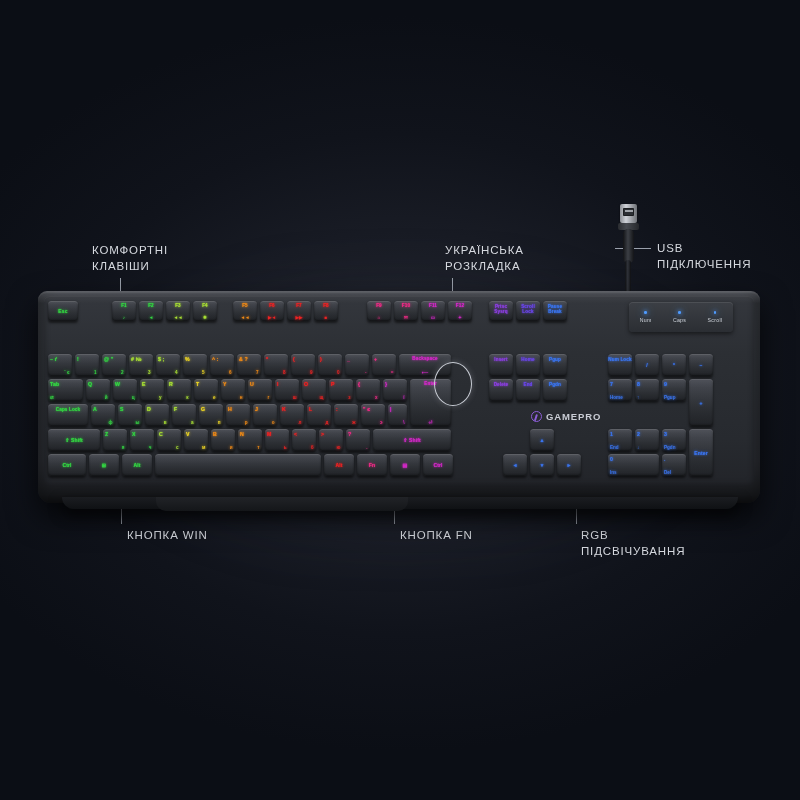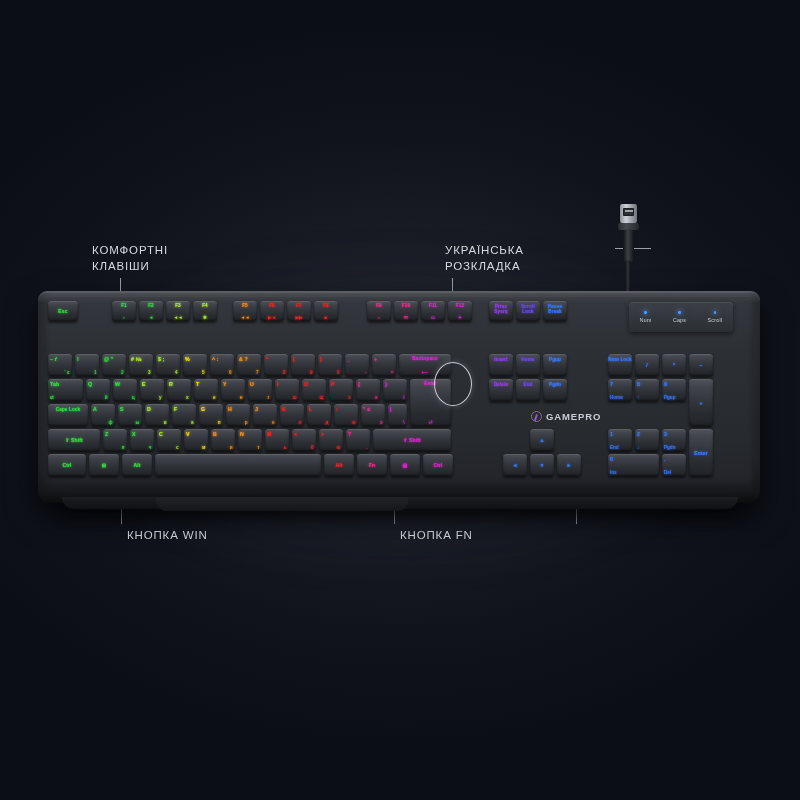--- a/index.html
+++ b/index.html
@@ -224,28 +224,32 @@
 <div id="stage">
 
   <div class="anno" style="left:92px; top:243px;">КОМФОРТНІ
 КЛАВІШИ</div>
   <div class="lead v" style="left:120px; top:278px; height:66px;"></div>
 
   <div class="anno" style="left:445px; top:243px;">УКРАЇНСЬКА
 РОЗКЛАДКА</div>
   <div class="lead v" style="left:452px; top:278px; height:92px;"></div>
 
+  <div class="anno" style="left:657px; top:241px;">USB
+ПІДКЛЮЧЕННЯ</div>
   <div class="lead h" style="left:615px; top:248px; width:36px;"></div>
 
   <div class="anno" style="left:127px; top:528px;">КНОПКА WIN</div>
   <div class="lead v" style="left:121px; top:478px; height:46px;"></div>
 
   <div class="anno" style="left:400px; top:528px;">КНОПКА FN</div>
   <div class="lead v" style="left:394px; top:478px; height:46px;"></div>
 
+  <div class="anno" style="left:581px; top:528px;">RGB
+ПІДСВІЧУВАННЯ</div>
   <div class="lead v" style="left:576px; top:478px; height:46px;"></div>
 
   <div id="usb">
     <div class="plugbody"></div>
     <div class="plugmouth"></div>
     <div class="collar"></div>
     <div class="cable"></div>
     <div class="cable2"></div>
     <div class="tail"></div>
   </div>

